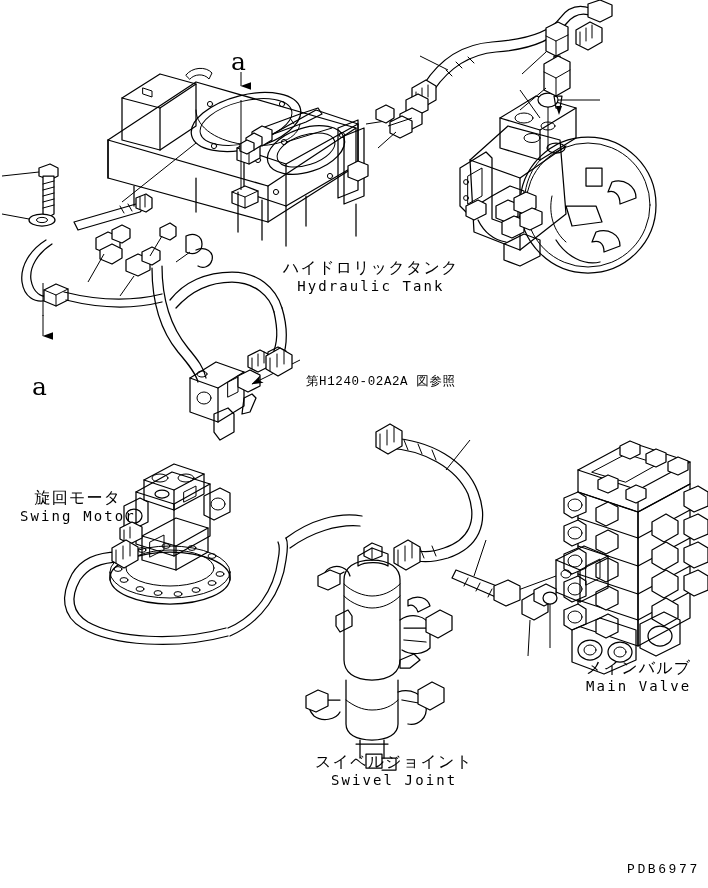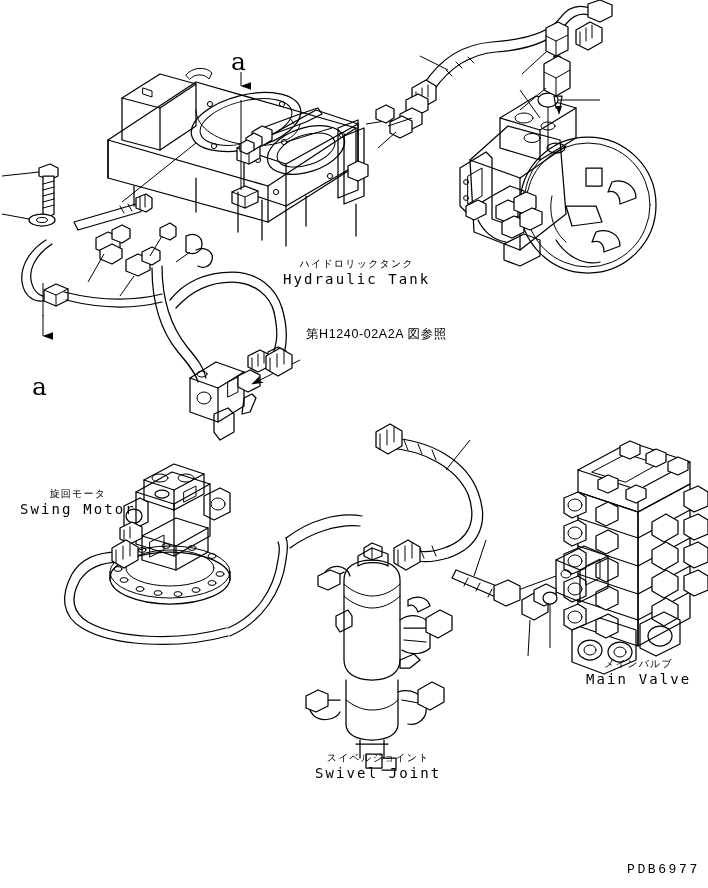--- a/index.html
+++ b/index.html
@@ -5,27 +5,27 @@
 <style>
   html,body{margin:0;padding:0;background:#ffffff;}
   body{
     width:708px;height:888px;position:relative;overflow:hidden;
     font-family:"Liberation Sans","DejaVu Sans",sans-serif;
     color:#000;
   }
   #sheet{position:absolute;inset:0;width:708px;height:888px;}
   svg.dwg{position:absolute;left:0;top:0;width:708px;height:888px;}
   .lbl{position:absolute;text-align:center;line-height:1.25;}
-  .lbl .jp{font-size:10px;letter-spacing:1.2px;white-space:nowrap;
+  .lbl .jp{font-size:16px;letter-spacing:1.2px;white-space:nowrap;
       font-family:"DejaVu Sans",sans-serif;}
   .lbl .en{font-size:14px;letter-spacing:2.1px;white-space:nowrap;
       font-family:"DejaVu Sans Mono","Liberation Mono",monospace;}
   .note{position:absolute;text-align:left;line-height:1.35;}
   .note .jp{font-size:12.5px;letter-spacing:0.6px;white-space:nowrap;
-      font-family:Liberation Sans, sans-serif;}
+      font-family:Liberation Mono, monospace;margin-top:48px;}
   .note .en{font-size:12.5px;letter-spacing:0.9px;white-space:nowrap;
       font-family:"DejaVu Sans Mono","Liberation Mono",monospace;}
   .callout{position:absolute;font-size:25px;font-weight:400;
       font-family:"DejaVu Serif","Liberation Serif",serif;line-height:1;}
   .sheetno{position:absolute;font-size:13px;letter-spacing:2.6px;
       font-family:Liberation Mono, monospace;}
 </style>
 </head>
 <body>
 

